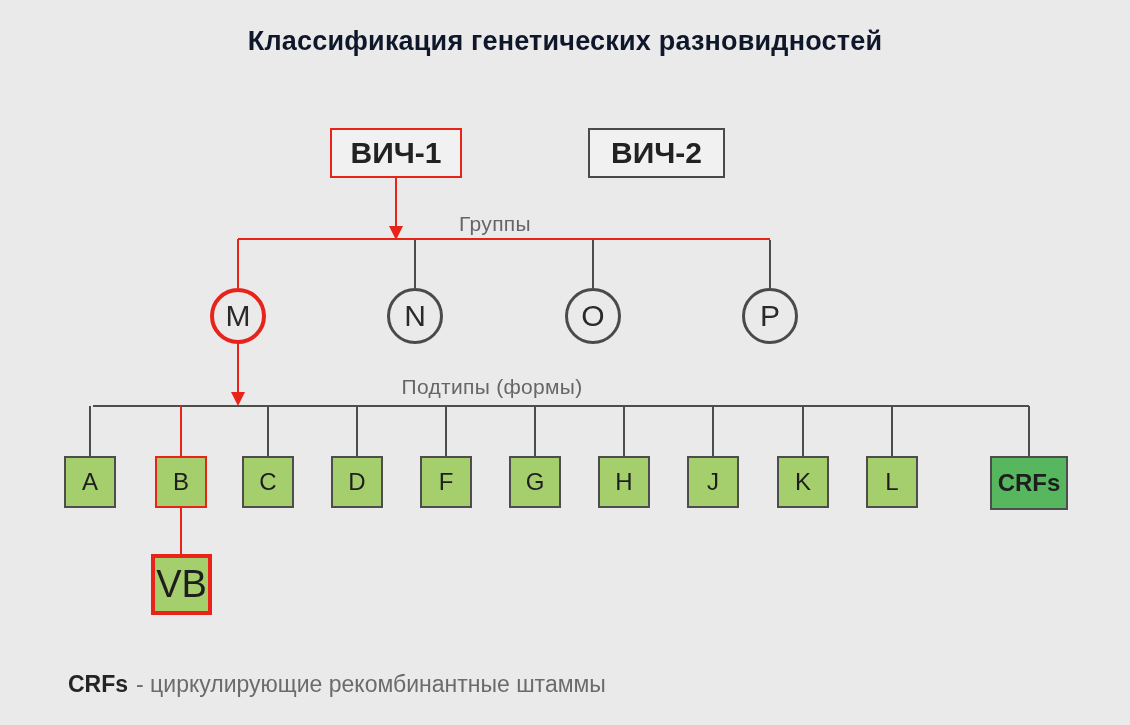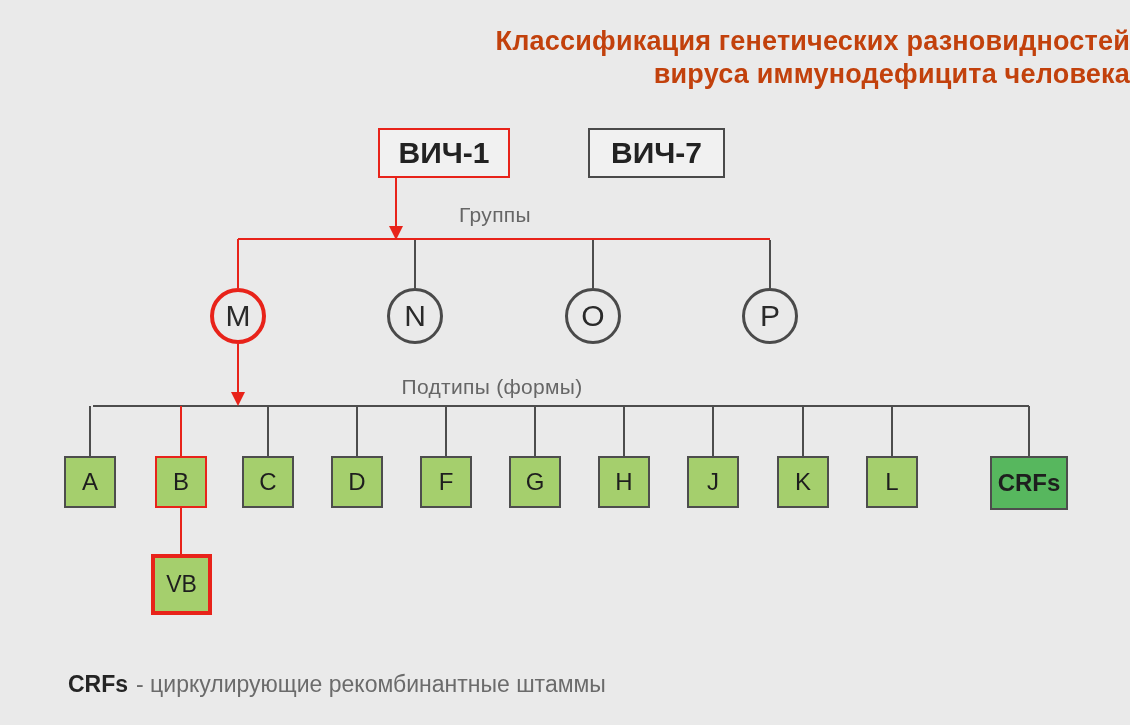--- a/index.html
+++ b/index.html
@@ -1,64 +1,63 @@
 <!DOCTYPE html>
 <html><head>
 <meta charset="utf-8">
 <style>
   html,body{margin:0;padding:0;background:#eaeaea;}
   .canvas{
     position:relative;width:1130px;height:725px;background:#eaeaea;
     font-family:"Liberation Sans", sans-serif;overflow:hidden;
   }
   .title{
-    position:absolute;left:0;top:25px;width:1130px;text-align:right;
-    font-size:27px;line-height:33px;font-weight:bold;color:#c2410c;letter-spacing:.2px;
+    position:absolute;left:0;top:25px;width:1130px;text-align:center;
+    font-size:27px;line-height:33px;font-weight:bold;color:#0f172a;letter-spacing:.2px;
   }
   .connectors{position:absolute;left:0;top:0;}
   .virus-box{
     position:absolute;top:128px;height:50px;box-sizing:border-box;
     display:flex;align-items:center;justify-content:center;
     font-size:30px;font-weight:bold;color:#222;background:#f1f1f1;
   }
-  .virus-box.hiv1{left:330px;width:132px;border:2px solid #e8231a;margin-left:48px;}
+  .virus-box.hiv1{left:330px;width:132px;border:2px solid #e8231a;}
   .virus-box.hiv2{left:588px;width:137px;border:2px solid #4a4a4a;}
   .section-label{
     position:absolute;width:220px;text-align:center;
     font-size:21px;color:#666;letter-spacing:.3px;
   }
-  .groups-label{left:385px;top:203px;}
+  .groups-label{left:385px;top:212px;}
   .subtypes-label{left:382px;top:375px;}
   .circle{
     position:absolute;top:288px;width:56px;height:56px;border-radius:50%;
     box-sizing:border-box;border:3px solid #4a4a4a;background:#eaeaea;
     display:flex;align-items:center;justify-content:center;
     font-size:30px;font-weight:500;color:#2a2a2a;
   }
   .circle.highlight{border:4px solid #e8231a;}
   .sq{
     position:absolute;top:456px;width:52px;height:52px;box-sizing:border-box;
     border:2px solid #4d4d4d;background:#a5cf6d;
     display:flex;align-items:center;justify-content:center;
     font-size:24px;font-weight:500;color:#1e1e1e;
   }
   .sq.highlight{border:2px solid #e8231a;}
   .sq.dark{width:78px;height:54px;background:#57b75e;font-weight:bold;}
-  .sq.variant{top:554px;left:151px;width:61px;height:61px;border:4px solid #e8231a;font-size:23px;}
+  .sq.variant{top:554px;left:151px;width:61px;height:61px;border:4px solid #e8231a;font-size:38px;}
   .legend{position:absolute;left:68px;top:671px;font-size:23px;color:#6b6b6b;}
   .legend-term{font-weight:bold;color:#242424;margin-right:8px;}
 </style>
 </head>
 <body>
 
 <div class="canvas">
 
   <div class="title">
     <div>Классификация генетических разновидностей</div>
-    <div>вируса иммунодефицита человека</div>
   </div>
 
   <svg class="connectors" width="1130" height="725" viewBox="0 0 1130 725">
 
     <g stroke="#4d4d4d" stroke-width="2" fill="none">
       <path d="M415 240 V288"></path>
       <path d="M593 240 V288"></path>
       <path d="M770 240 V288"></path>
       <path d="M93 406 H1029"></path>
       <path d="M90 406 V456"></path>
@@ -81,21 +80,21 @@
       <path d="M181 406 V456"></path>
       <path d="M181 508 V554"></path>
     </g>
     <g fill="#e8231a" stroke="none">
       <polygon points="389,226 403,226 396,240"></polygon>
       <polygon points="231,392 245,392 238,406"></polygon>
     </g>
   </svg>
 
   <div class="virus-box hiv1">ВИЧ-1</div>
-  <div class="virus-box hiv2">ВИЧ-7</div>
+  <div class="virus-box hiv2">ВИЧ-2</div>
 
   <div class="section-label groups-label">Группы</div>
 
   <div class="circle highlight" style="left:210px">M</div>
   <div class="circle" style="left:387px">N</div>
   <div class="circle" style="left:565px">O</div>
   <div class="circle" style="left:742px">P</div>
 
   <div class="section-label subtypes-label">Подтипы (формы)</div>
 

